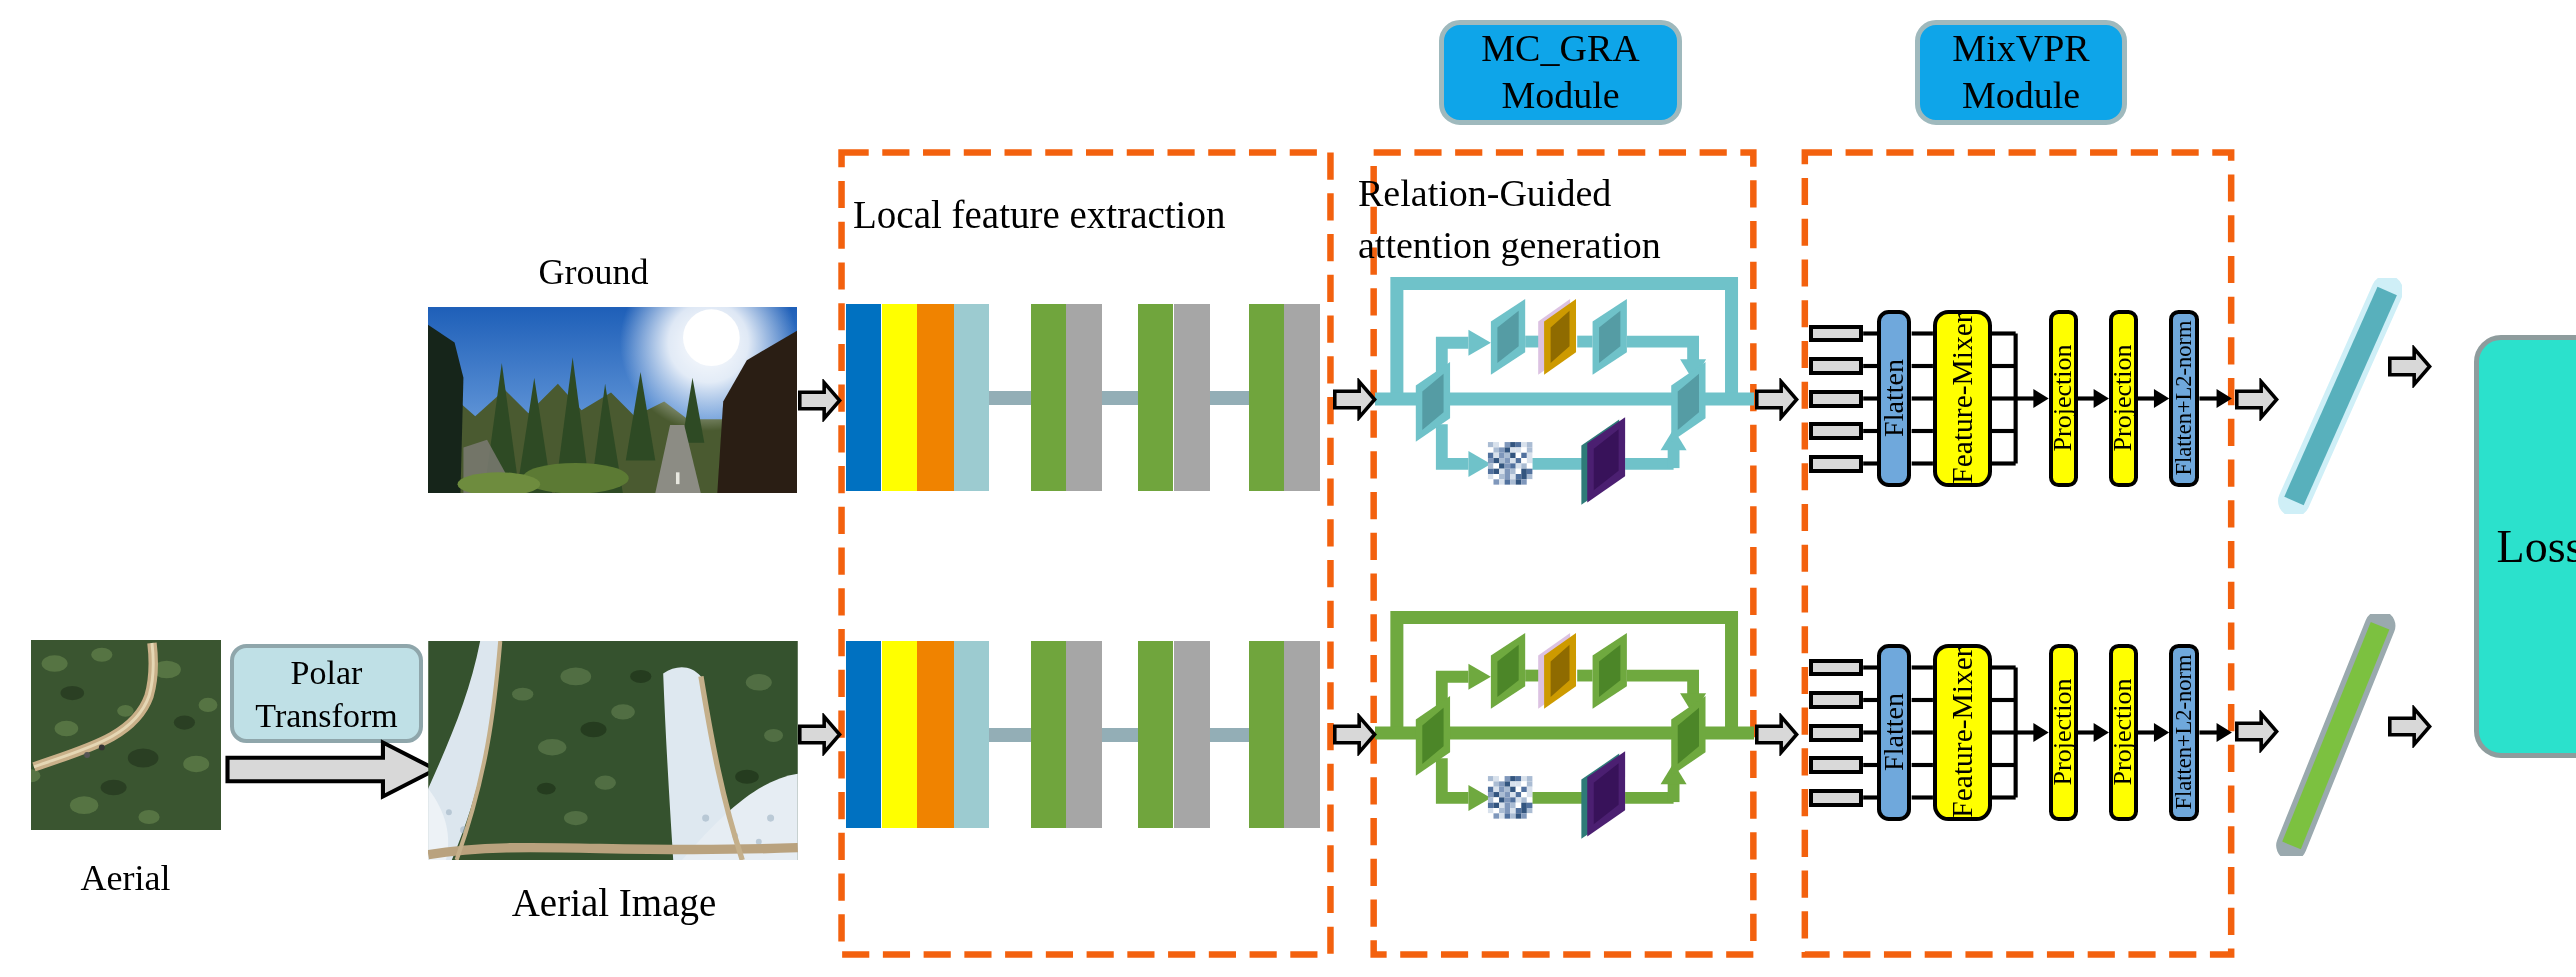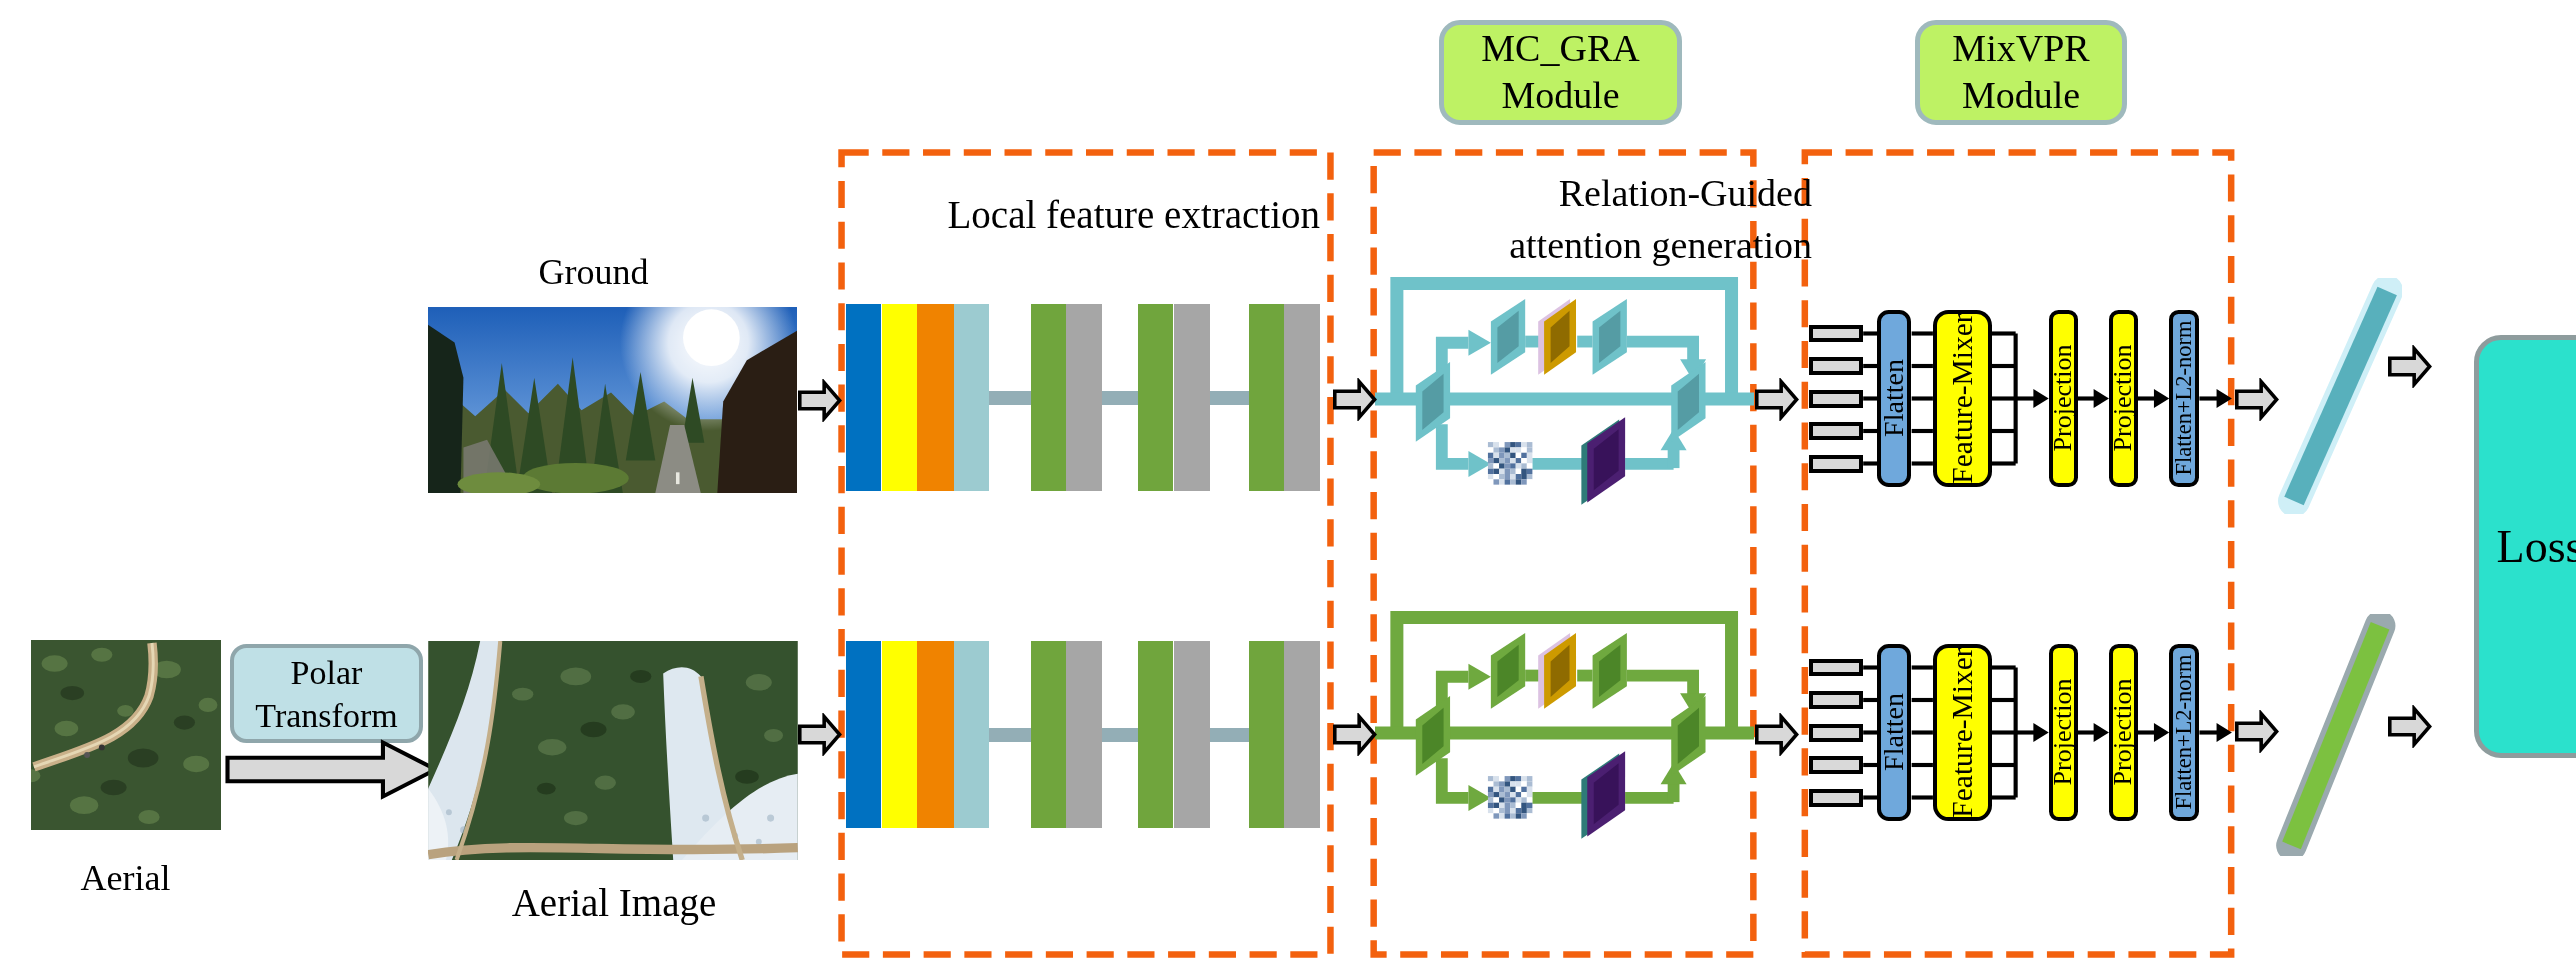--- a/index.html
+++ b/index.html
@@ -4,26 +4,26 @@
 <style>
   html,body{margin:0;padding:0;background:#ffffff;}
   .canvas{
     position:relative;width:2576px;height:978px;background:#ffffff;overflow:hidden;
     font-family:"Liberation Serif","DejaVu Serif",serif;color:#000;
   }
   .abs{position:absolute;}
   .ctr{text-align:center;}
   
   .module-tag{
-    background:#bef264;border:5.3px solid #9FB9BD;border-radius:21px;
+    background:#0ea5e9;border:5.3px solid #9FB9BD;border-radius:21px;
     display:flex;flex-direction:column;align-items:center;justify-content:center;
     font-size:38px;line-height:47px;box-sizing:border-box;
   }
   
-  .stage-title{font-size:38px;line-height:52px;text-align:right;}
+  .stage-title{font-size:38px;line-height:52px;text-align:left;}
   
   .softbox{
     background:#C5E3E8;border:4.1px solid #8FA6AB;border-radius:16.5px;
     display:flex;flex-direction:column;align-items:center;justify-content:center;
     box-sizing:border-box;font-size:35px;line-height:44px;
   }
   .loss-box{
     background:#2BE1CC;border:5.9px solid #8E9C9D;border-radius:27px;
     display:flex;align-items:center;justify-content:center;
     box-sizing:border-box;font-size:46px;
@@ -58,21 +58,21 @@
   <div class="abs module-tag" style="left:1439px;top:19.5px;width:243px;height:105px;">
     <div>MC_GRA</div>
     <div>Module</div>
   </div>
   <div class="abs module-tag" style="left:1915px;top:19.5px;width:212px;height:105px;">
     <div>MixVPR</div>
     <div>Module</div>
   </div>
 
   <div class="abs stage-title" style="left:853px;top:189px;width:467px;font-size:39px;">Local feature extraction</div>
-  <div class="abs stage-title" style="left:1455px;top:167px;width:357px;font-family:Liberation Serif, serif;">
+  <div class="abs stage-title" style="left:1358px;top:167px;width:357px;font-family:Liberation Serif, serif;">
     <div>Relation-Guided</div>
     <div>attention generation</div>
   </div>
   <div class="abs stage-title" style="left:1813px;top:169px;width:410px;">
   </div>
 
   <div class="abs plain-label ctr" style="left:505px;top:247px;width:177px;">Ground</div>
   <div class="abs plain-label ctr" style="left:37px;top:853px;width:177px;">Aerial</div>
   <div class="abs plain-label ctr" style="left:437px;top:877px;width:354px;font-size:39px;">
     <div>Aerial Image</div>

